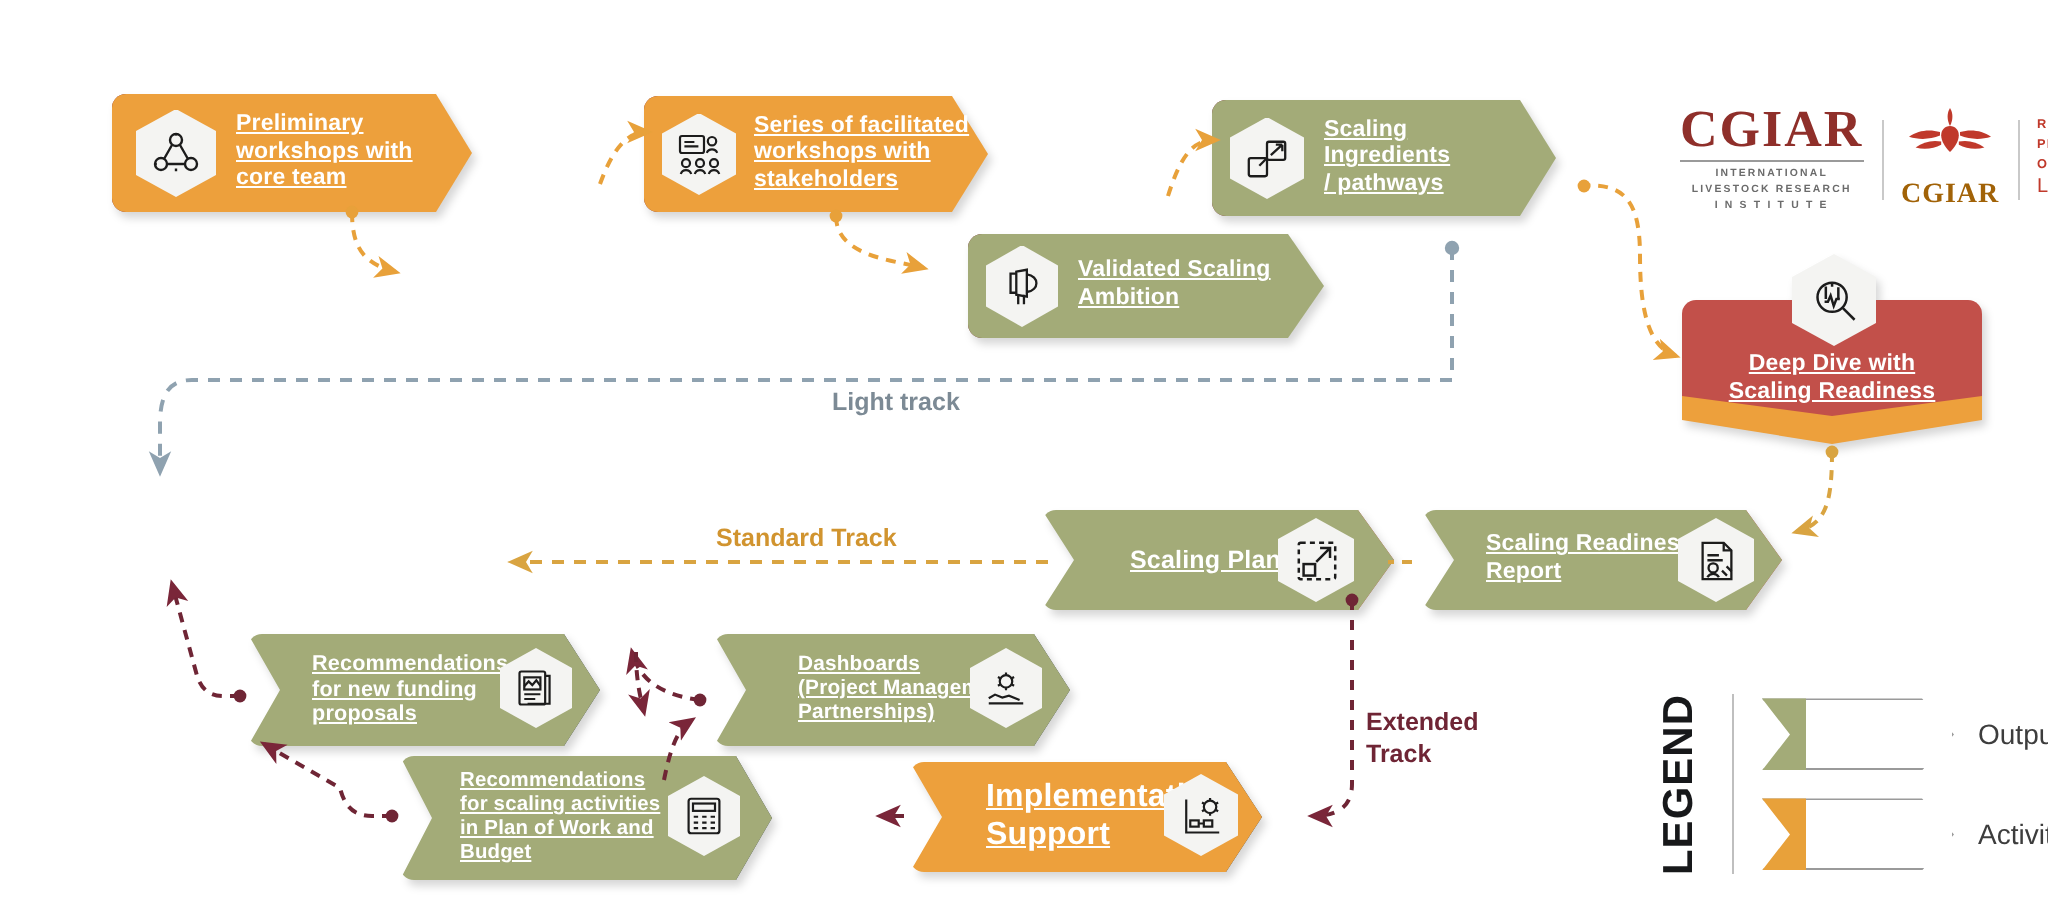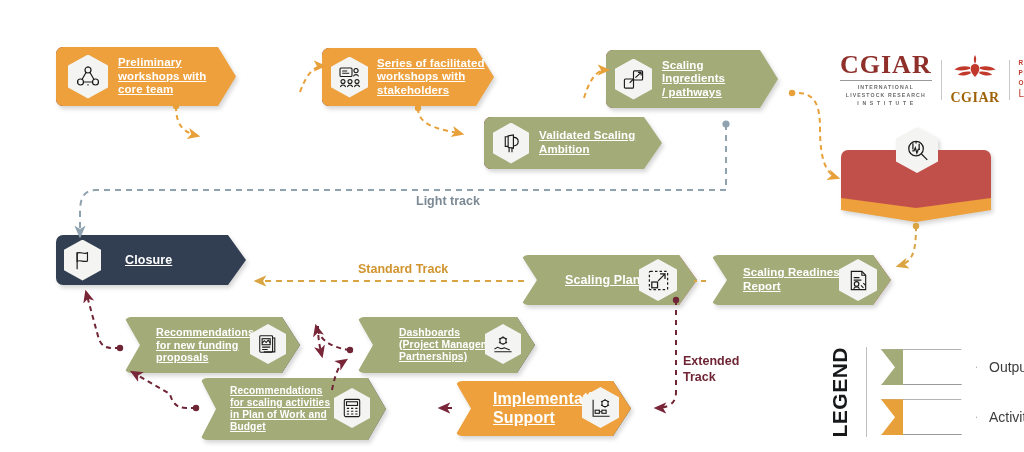--- a/index.html
+++ b/index.html
@@ -227,32 +227,24 @@
     <div style="position:absolute;left:0;top:0;width:100%;height:58px;background:#c2504a;border-radius:7px;
                 clip-path:polygon(0 0,100% 0,100% calc(100% - 10px),50% 100%,0 calc(100% - 10px));"></div>
     <div class="hexicon" style="position:absolute;left:55px;top:-23px;width:42px;height:46px;z-index:6;">
       <svg width="25" height="25" viewBox="0 0 24 24" fill="none" stroke="#1c1c1c" stroke-width="1.2">
         <circle cx="10.6" cy="10.2" r="7"></circle>
         <path d="M15.8 15.4 L21.4 21"></path>
         <path d="M7 12.4 h1.6 l1.3 -3 l1.5 5 l1.3 -3.4 h1.6"></path>
         <path d="M10.6 3.2 v2 M7.6 5 v6 M13.6 5.4 v5.6"></path>
       </svg>
     </div>
-  </div>
-
-  <div class="node" style="left:56px;top:235px;width:190px;height:50px;padding-left:8px;">
-    <div class="body chev-r" style="background:#323f52;width:190px;"></div>
-    <div class="hexicon" style="width:37px;height:41px;">
-      <svg width="23" height="23" viewBox="0 0 24 24" fill="none" stroke="#1c1c1c" stroke-width="1.2">
-        <path d="M6.4 3 v18"></path>
-        <path d="M6.4 4.4 c3.6 -2 7.2 1.6 10.8 -.4 v8.4 c-3.6 2-7.2 -1.6 -10.8 .4 z"></path>
-      </svg>
-    </div>
-    <div class="label" style="font-size:12.5px;margin-left:24px;">Closure</div>
-  </div>
+    <div class="label" style="position:absolute;left:0;top:26px;width:100%;text-align:center;font-size:11.5px;">Deep Dive with
+Scaling Readiness</div>
+  </div>
+
 
   <div class="node" style="left:521px;top:255px;width:176px;height:50px;">
     <div class="edge" style="left:0;width:100%;background:#a3ab78;border-radius:7px;
                 clip-path:polygon(0 0,calc(100% - 18px) 0,100% 50%,calc(100% - 18px) 100%,0 100%,16px 50%);"></div>
     <div style="position:absolute;left:18px;top:0;width:158px;height:100%;background:#c2504a;border-radius:7px;
                 clip-path:polygon(0 0,calc(100% - 18px) 0,100% 50%,calc(100% - 18px) 100%,0 100%,16px 50%);"></div>
     <div class="label" style="font-size:12.5px;margin-left:44px;">Scaling Plan</div>
     <div class="hexicon" style="position:absolute;right:20px;top:4px;width:38px;height:42px;">
       <svg width="23" height="23" viewBox="0 0 24 24" fill="none" stroke="#1c1c1c" stroke-width="1.3">
         <rect x="2.5" y="2.5" width="19" height="19" rx="1" stroke-dasharray="2.6,2.2"></rect>

